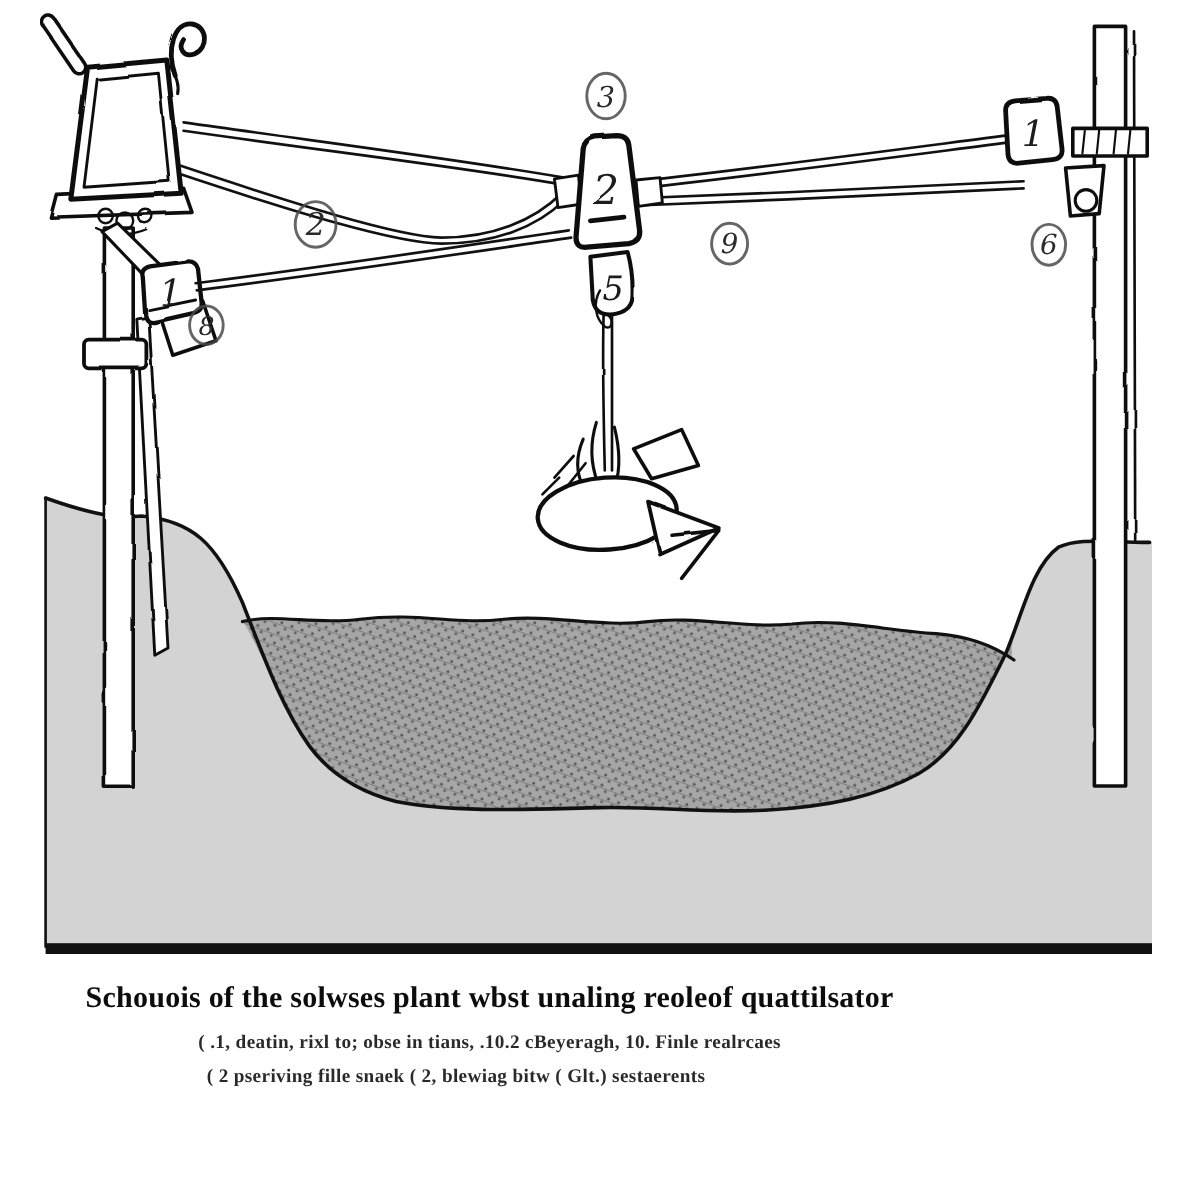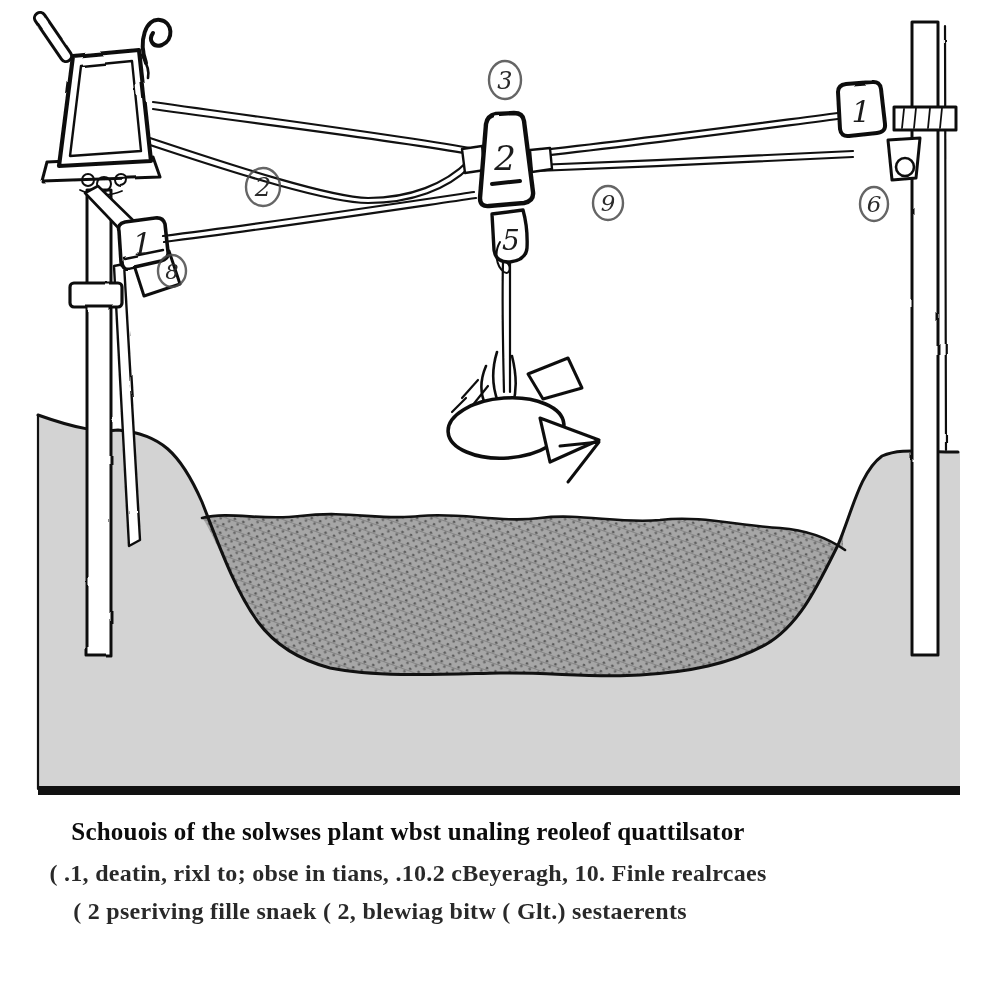--- a/index.html
+++ b/index.html
@@ -7,21 +7,21 @@
         font-family:"Liberation Serif", serif;}
   .figure-svg{display:block;}
   .ink{stroke:var(--ink,#111);fill:none;stroke-linecap:round;stroke-linejoin:round;}
   .white-fill{fill:#fff;}
   .label-circle{stroke:#4a4a4a;stroke-width:2.4;fill:none;opacity:.85;}
   .label-num{font-family:"DejaVu Serif", serif;font-style:italic;fill:#2b2b2b;text-anchor:middle;}
   .part-num{font-family:"DejaVu Serif", serif;font-style:italic;fill:#1c1c1c;text-anchor:middle;}
   .caption{position:absolute;left:0;top:818px;width:816px;text-align:center;color:#1b1b1b;
            filter:blur(0.35px) contrast(1.15);}
   .caption-title{font-size:25px;font-weight:bold;letter-spacing:.2px;margin:0 0 14px 0;}
-  .caption-line{font-size:24px;font-weight:bold;opacity:.88;margin:0 0 11px 0;letter-spacing:.3px;}
+  .caption-line{font-size:16px;font-weight:bold;opacity:.88;margin:0 0 11px 0;letter-spacing:.3px;}
   .caption-line.l3{transform:translateX(-28px);}
 </style>
 </head>
 <body>
 
 <div class="page">
   <svg class="figure-svg" width="1000" height="812" viewBox="0 0 1000 812">
     <defs>
       <pattern id="sed" width="9" height="9" patternUnits="userSpaceOnUse" patternTransform="rotate(20)">
         <rect width="9" height="9" style="fill:var(--sediment,#a6a6a6)"></rect>

